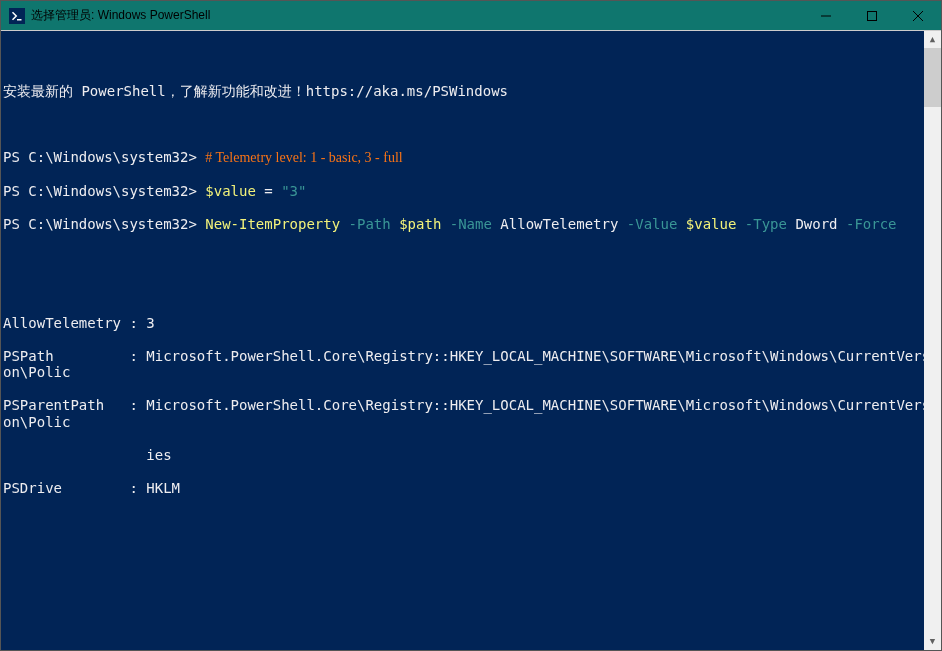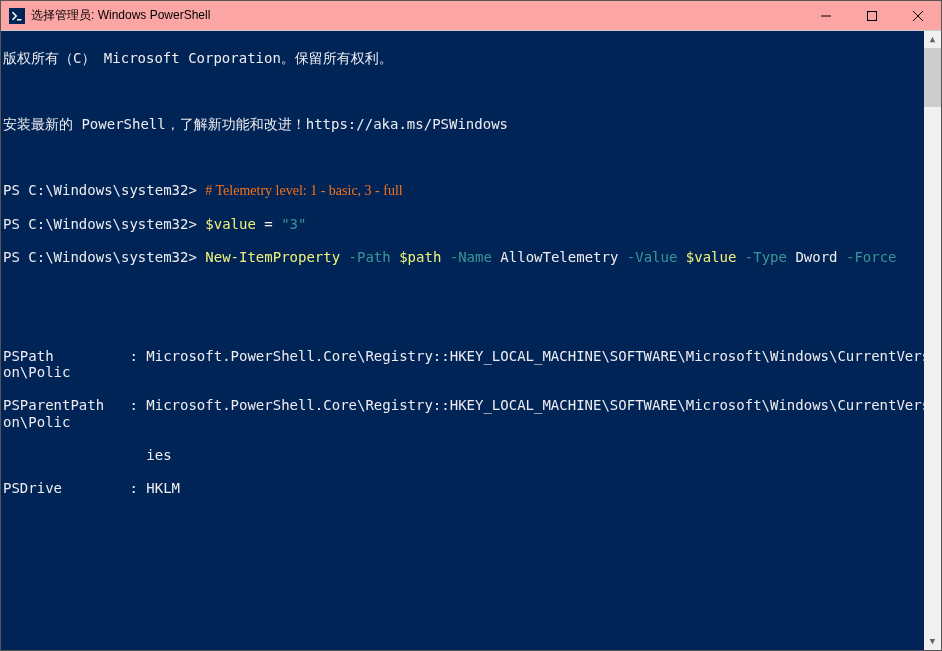--- a/index.html
+++ b/index.html
@@ -1,18 +1,18 @@
 <!DOCTYPE html>
 <html><head>
 <meta charset="utf-8">
 <style>
   * { margin: 0; padding: 0; box-sizing: border-box; }
   html, body { width: 942px; height: 651px; overflow: hidden; font-family: "Segoe UI", Tahoma, sans-serif; }
   .window { width: 942px; height: 651px; display: flex; flex-direction: column; border: 1px solid #555; background: #012456; }
-  .titlebar { height: 30px; background: #fca5a5; display: flex; align-items: center; border-bottom: 1px solid #ccc; }
+  .titlebar { height: 30px; background: #0f766e; display: flex; align-items: center; border-bottom: 1px solid #ccc; }
   .titlebar-icon { width: 16px; height: 16px; margin: 0 6px 0 8px; background: #012456; display: inline-flex; align-items: center; justify-content: center; }
   .titlebar-icon svg { width: 12px; height: 12px; }
   .titlebar-title { font-size: 12px; color: #000; flex: 0 0 auto; }
   .titlebar-spacer { flex: 1; }
   .titlebar-btn { width: 46px; height: 30px; display: flex; align-items: center; justify-content: center; font-size: 12px; color: #000; }
   .terminal { flex: 1; background: #012456; color: #eeedf0; font-family: Consolas, "Lucida Console", monospace; font-size: 14px; line-height: 16.5px; padding: 2px 2px 2px 2px; overflow: hidden; white-space: pre; position: relative; }
   .line { white-space: pre-wrap; word-break: break-all; }
   .c-white   { color: #eeedf0; }
   .c-yellow  { color: #f2f27a; }
   .c-teal    { color: #3a9696; }
@@ -48,29 +48,29 @@
       </div>
     <div class="titlebar-btn close">
         <svg width="10" height="10">
           <line x1="0" y1="0" x2="10" y2="10" stroke="#000" stroke-width="1"></line>
           <line x1="10" y1="0" x2="0" y2="10" stroke="#000" stroke-width="1"></line>
         </svg>
       </div>
   </div>
 
   <div class="terminal">
-<div class="line">版权所有（C） Microsoft Corporation。保留所有权利。</div>
 <div class="line">&nbsp;</div>
 <div class="line">安装最新的 PowerShell，了解新功能和改进！https://aka.ms/PSWindows</div>
 <div class="line">&nbsp;</div>
 <div class="line"><span class="c-white">PS C:\Windows\system32&gt; </span><span class="c-gray"># Telemetry level: 1 - basic, 3 - full</span></div>
 <div class="line"><span class="c-white">PS C:\Windows\system32&gt; </span><span class="c-yellow">$value</span><span class="c-white"> = </span><span class="c-teal">"3"</span></div>
 <div class="line"><span class="c-white">PS C:\Windows\system32&gt; </span><span class="c-yellow">New-ItemProperty</span><span class="c-teal"> -Path </span><span class="c-yellow">$path</span><span class="c-teal"> -Name </span><span class="c-white">AllowTelemetry</span><span class="c-teal"> -Value </span><span class="c-yellow">$value</span><span class="c-teal"> -Type </span><span class="c-white">Dword</span><span class="c-teal"> -Force</span></div>
 <div class="line">&nbsp;</div>
 <div class="line">&nbsp;</div>
+<div class="line">AllowTelemetry : 3</div>
 <div class="line">PSPath         : Microsoft.PowerShell.Core\Registry::HKEY_LOCAL_MACHINE\SOFTWARE\Microsoft\Windows\CurrentVersion\Polic</div>
 <div class="line">PSParentPath   : Microsoft.PowerShell.Core\Registry::HKEY_LOCAL_MACHINE\SOFTWARE\Microsoft\Windows\CurrentVersion\Polic</div>
 <div class="line">                 ies</div>
 <div class="line">PSDrive        : HKLM</div>
 
 
 
 
 
 

